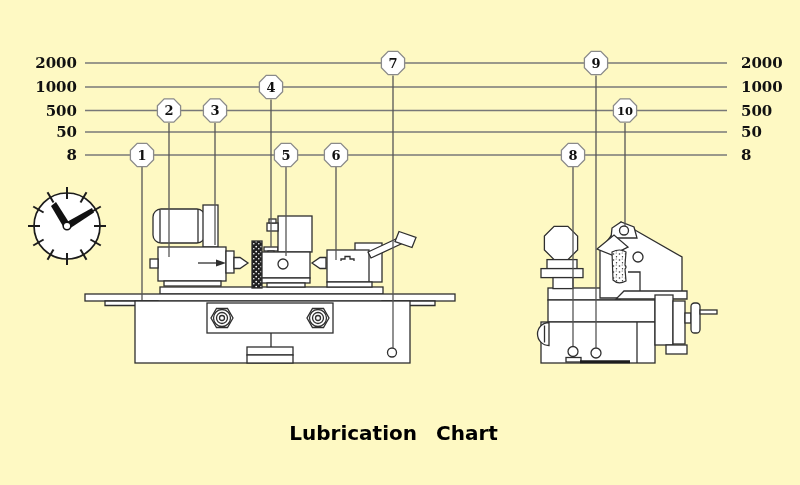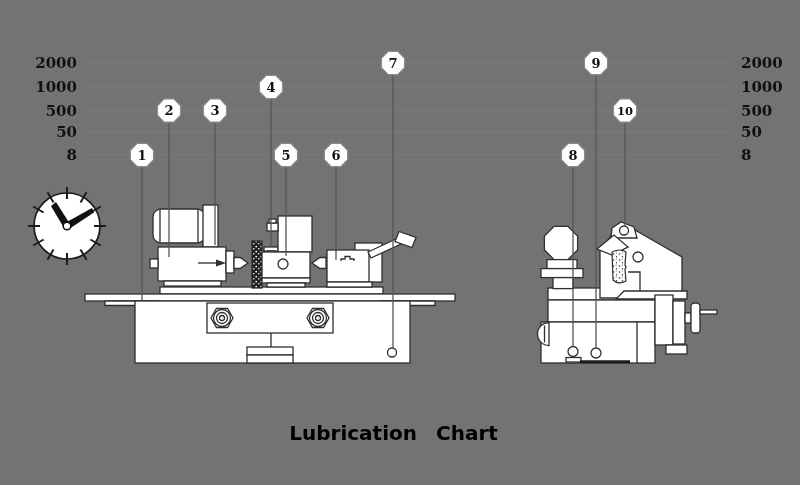--- a/index.html
+++ b/index.html
@@ -1,17 +1,17 @@
 <!DOCTYPE html>
 <html><head>
 <meta charset="utf-8">
 <style>
   html,body{margin:0;padding:0;background:#fff;}
   .stage{
-    position:relative;width:800px;height:485px;background:#737373;
+    position:relative;width:800px;height:485px;background:#fef9c3;
     font-family:"DejaVu Sans",sans-serif;overflow:hidden;
   }
   svg{position:absolute;left:0;top:0;}
   .hline{stroke:#787878;stroke-width:1.7;}
   .vline{stroke:#555555;stroke-width:1.3;fill:none;}
   .draw{stroke:#2f2f2f;stroke-width:1.3;fill:#ffffff;}
   .draw-nf{stroke:#2f2f2f;stroke-width:1.3;fill:none;}
   .draw-fill{fill:#2f2f2f;stroke:none;}
   .oct{fill:#ffffff;stroke:#8a8a8a;stroke-width:1.3;}
   .lbl{font-family:"DejaVu Serif",serif;font-weight:bold;font-size:15px;fill:#111;}

